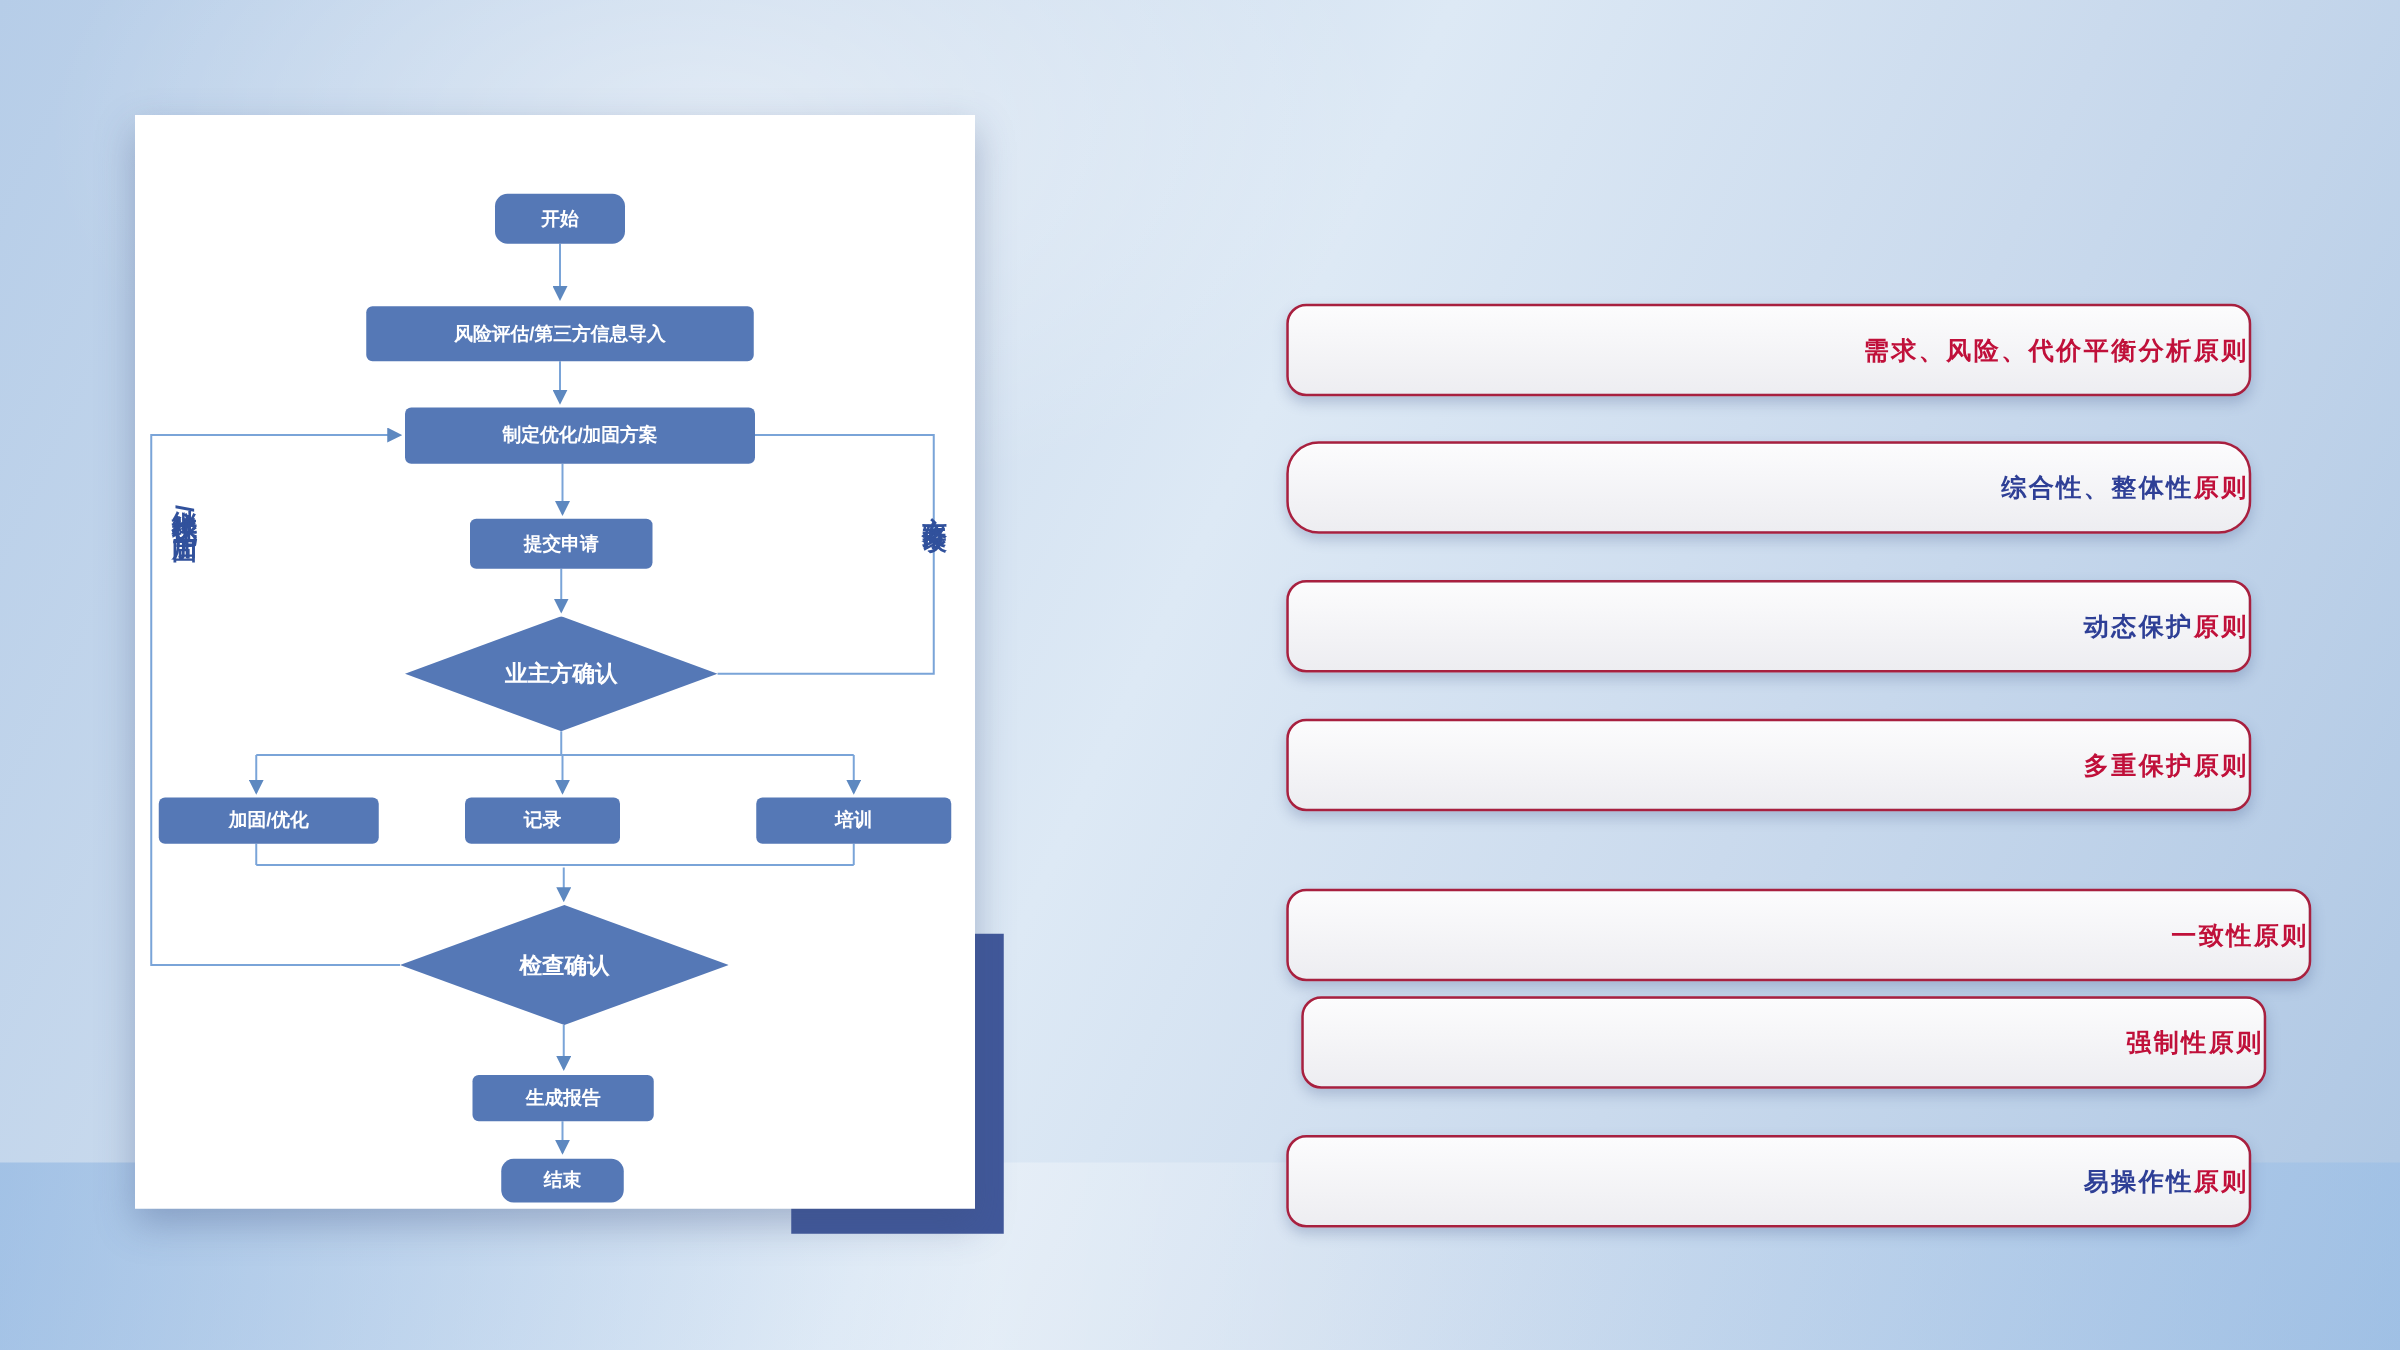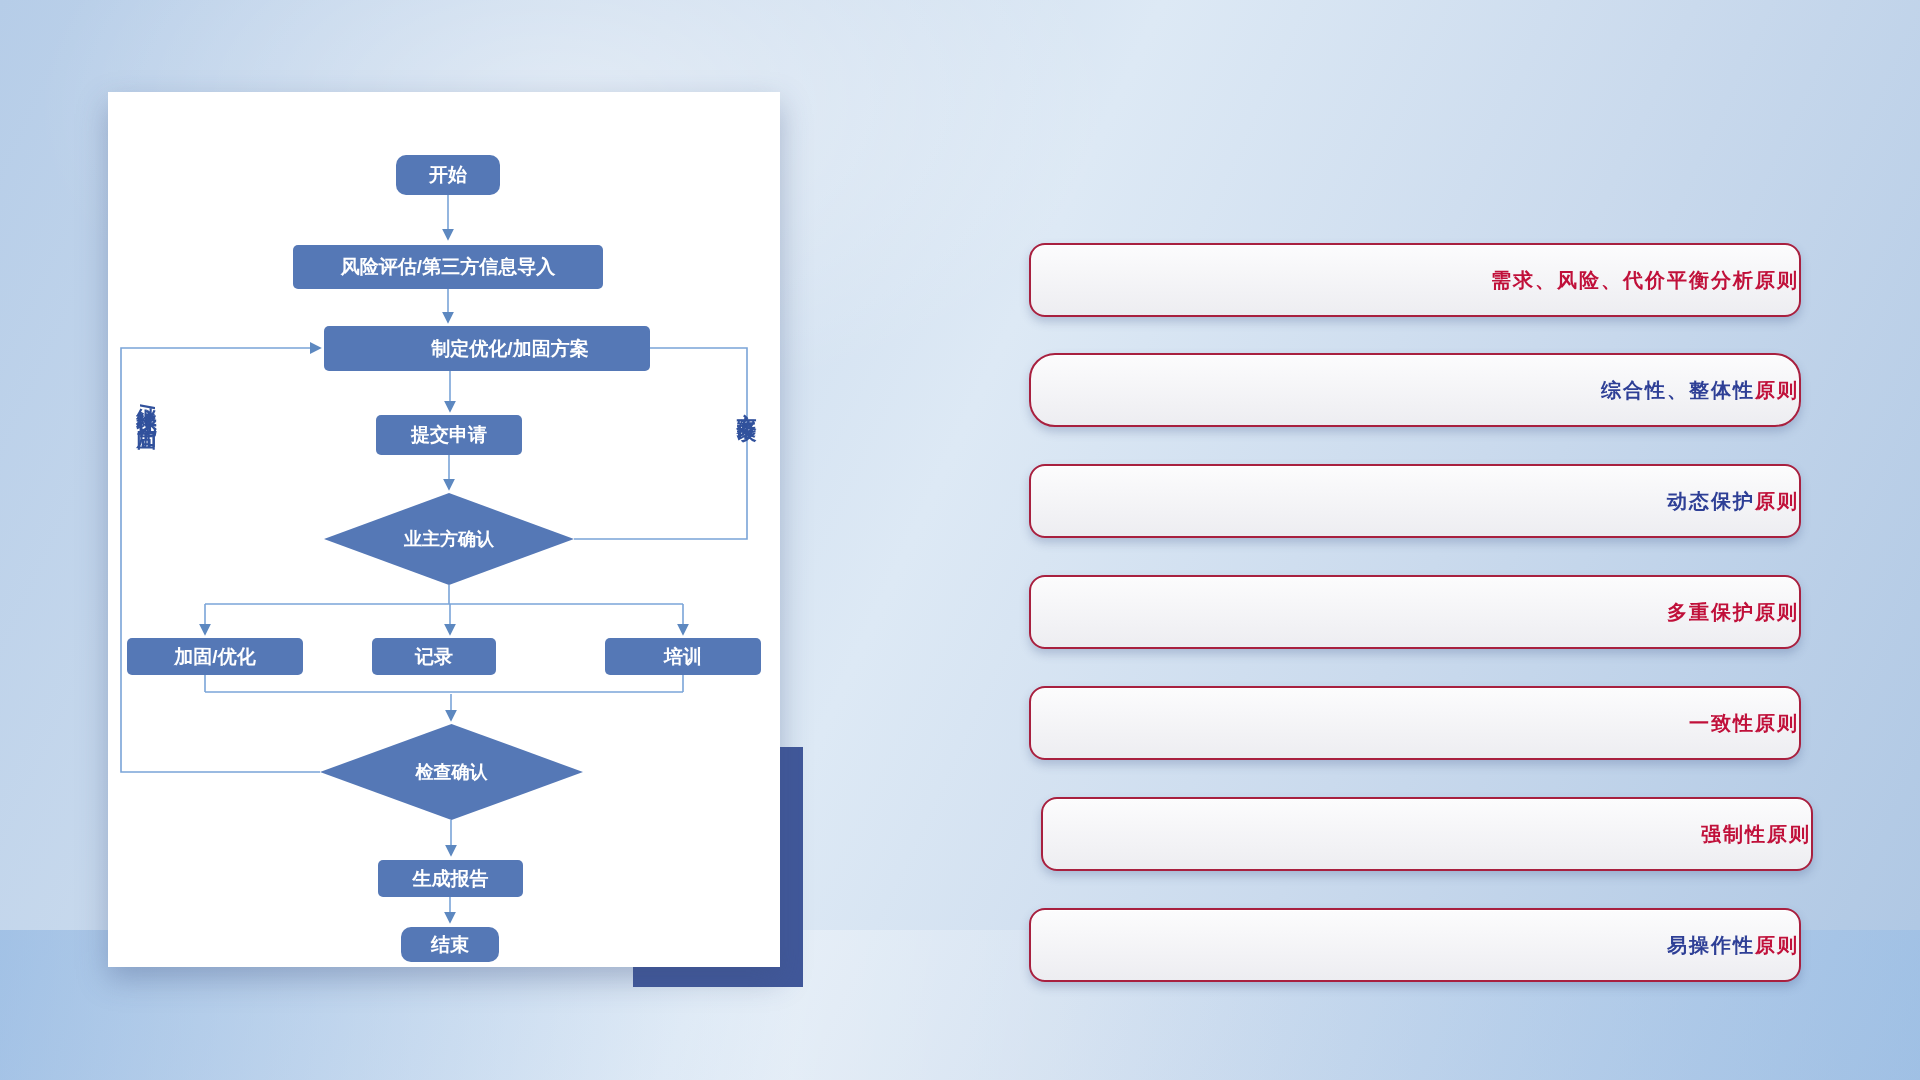--- a/index.html
+++ b/index.html
@@ -24,21 +24,21 @@
   }
   .card{
     position:absolute;left:108px;top:92px;width:672px;height:875px;
     background:#ffffff;z-index:2;
     box-shadow:0 12px 28px rgba(60,80,130,.35);
   }
   .connectors{position:absolute;left:0;top:0;width:672px;height:875px;}
   .node{
     position:absolute;background:#5578b6;color:#fff;
     display:flex;align-items:center;justify-content:center;
-    font-weight:bold;font-size:19px;white-space:nowrap;z-index:3;
+    font-weight:bold;font-size:15px;white-space:nowrap;z-index:3;
   }
   .rect{border-radius:5px;}
   .pill{border-radius:10px;}
   .diamond{
     clip-path:polygon(50% 0,100% 50%,50% 100%,0 50%);
     font-size:18px;
   }
   .vlabel{
     position:absolute;writing-mode:vertical-rl;
     font-weight:bold;font-size:20px;color:#31519c;
@@ -92,21 +92,21 @@
         <path d="M212 680 H13 V256 H212" marker-end="url(#arr)"></path>
         <path d="M343 728 V763" marker-end="url(#arr)"></path>
         <path d="M342 805 V830" marker-end="url(#arr)"></path>
       </g>
     </svg>
 
     <div class="node pill" style="left:288px;top:63px;width:104px;height:40px;">开始</div>
 
     <div class="node rect" style="left:185px;top:153px;width:310px;height:44px;">风险评估/第三方信息导入</div>
 
-    <div class="node rect" style="left:216px;top:234px;width:280px;height:45px;padding-left:46px;">制定优化/加固方案</div>
+    <div class="node rect" style="left:216px;top:234px;width:280px;height:45px;">制定优化/加固方案</div>
 
     <div class="node rect" style="left:268px;top:323px;width:146px;height:40px;">提交申请</div>
 
     <div class="node diamond" style="left:216px;top:401px;width:250px;height:92px;">业主方确认</div>
 
     <div class="node rect" style="left:19px;top:546px;width:176px;height:37px;">加固/优化</div>
 
     <div class="node rect" style="left:264px;top:546px;width:124px;height:37px;">记录</div>
 
     <div class="node rect" style="left:497px;top:546px;width:156px;height:37px;">培训</div>
@@ -130,21 +130,21 @@
       <span style="color: rgb(46, 63, 150);">综合性、整体性</span>
       <span style="color: rgb(192, 16, 58);">原则</span>
     </div>
   <div class="pbox" style="top:464px;">
       <span style="color: rgb(46, 63, 150);">动态保护</span>
       <span style="color: rgb(192, 16, 58);">原则</span>
     </div>
   <div class="pbox" style="top:575px;">
       <span style="color: rgb(192, 16, 58);">多重保护原则</span>
     </div>
-  <div class="pbox" style="top:686px;">
+  <div class="pbox" style="top:711px;padding-left:48px;">
       <span style="color: rgb(192, 16, 58);">一致性原则</span>
     </div>
   <div class="pbox" style="top:797px;margin-left:12px;">
       <span style="color: rgb(192, 16, 58);">强制性原则</span>
     </div>
   <div class="pbox" style="top:908px;">
       <span style="color: rgb(46, 63, 150);">易操作性</span>
       <span style="color: rgb(192, 16, 58);">原则</span>
     </div>
 

